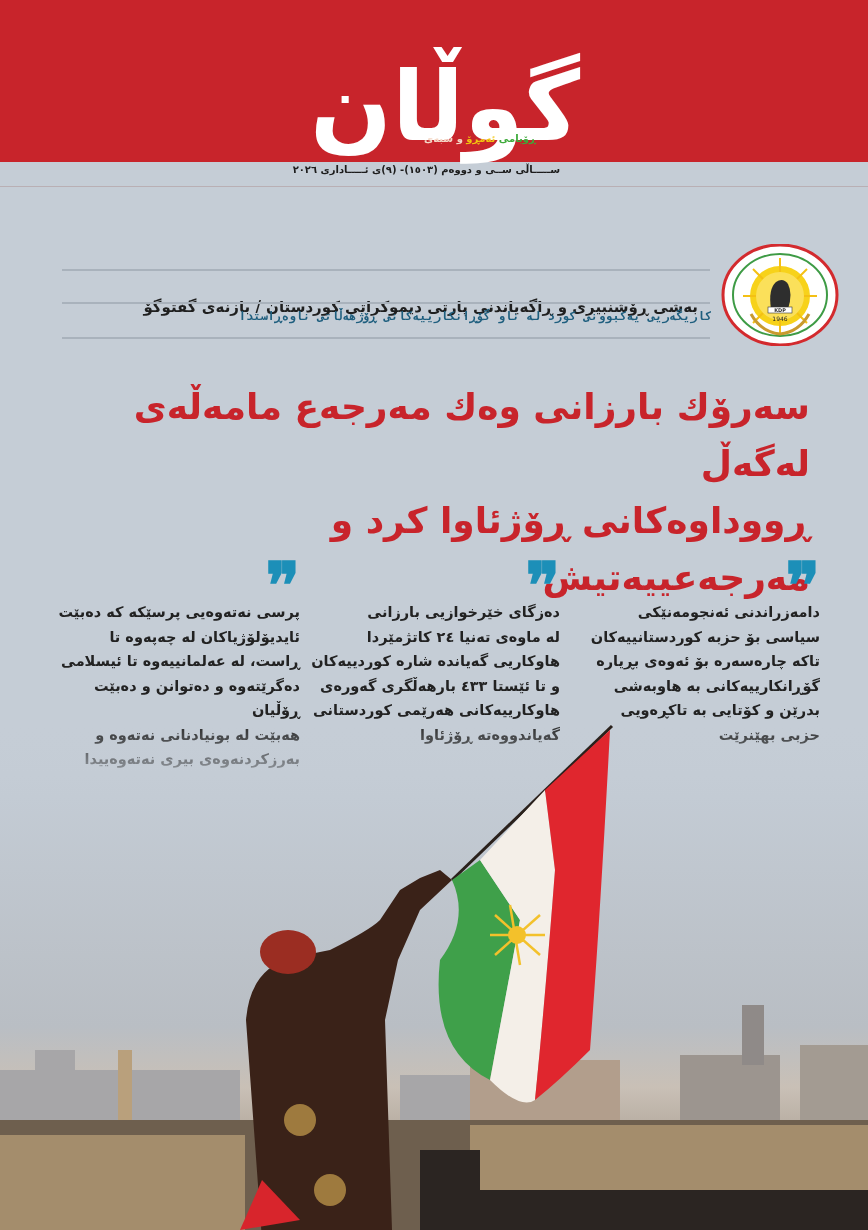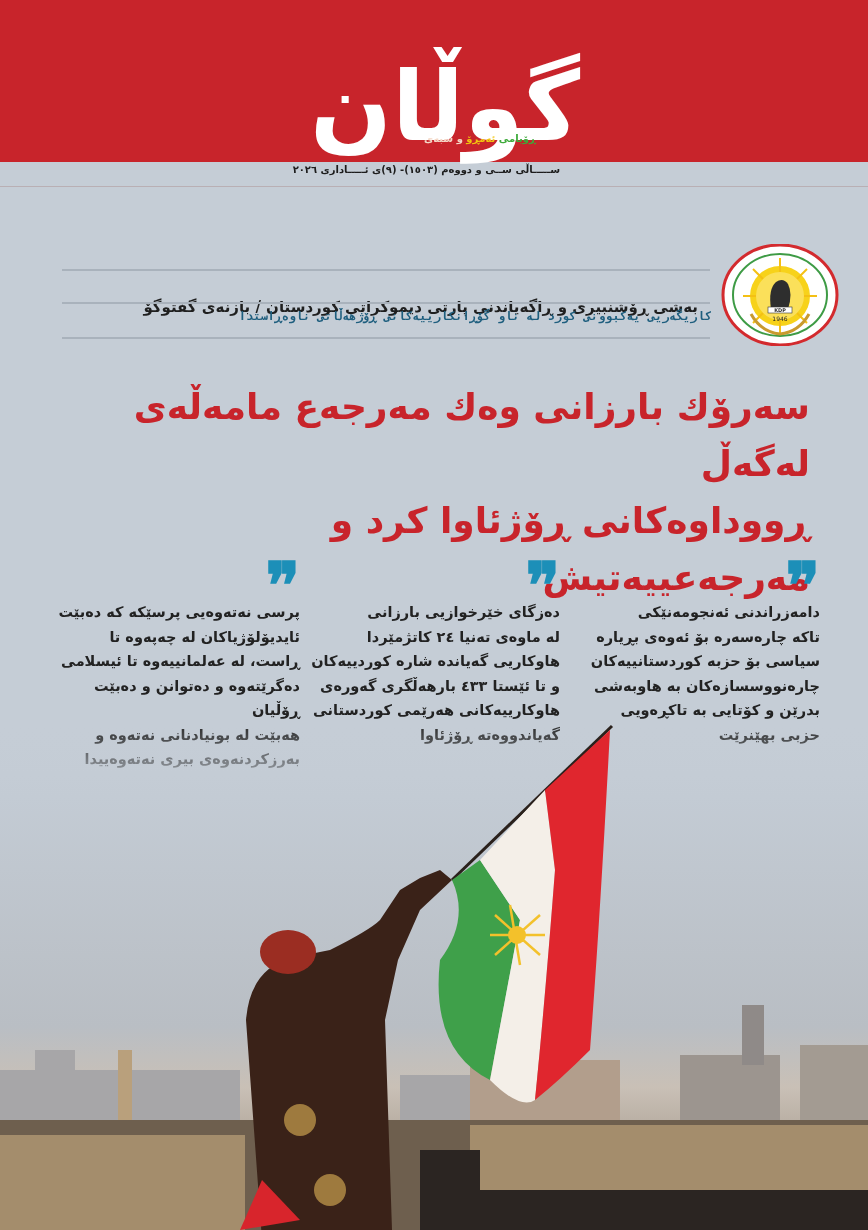--- a/index.html
+++ b/index.html
@@ -68,23 +68,23 @@
 
 <div class="headline">
   <div>سەرۆك بارزانی وەك مەرجەع مامەڵەی لەگەڵ</div>
   <div>ڕووداوەکانی ڕۆژئاوا کرد و مەرجەعییەتیش</div>
 </div>
 
 <div class="quote-col" style="left:570px">
   <span class="quote-mark">❞</span>
   <div class="quote-text">
     <div>دامەزراندنی ئەنجومەنێکی</div>
+    <div>سیاسی بۆ حزبە کوردستانییەکان</div>
     <div>تاکە چارەسەرە بۆ ئەوەی بڕیارە</div>
-    <div>سیاسی بۆ حزبە کوردستانییەکان</div>
-    <div>چارەنووسسازەکان بە هاوبەشی</div>
+    <div>گۆڕانکارییەکانی بە هاوبەشی</div>
     <div>بدرێن و کۆتایی بە تاکڕەویی</div>
     <div>حزبی بهێنرێت</div>
   </div>
 </div>
 
 <div class="quote-col" style="left:310px">
   <span class="quote-mark">❞</span>
   <div class="quote-text">
     <div>دەزگای خێرخوازیی بارزانی</div>
     <div>لە ماوەی تەنیا ٢٤ کاتژمێردا</div>

